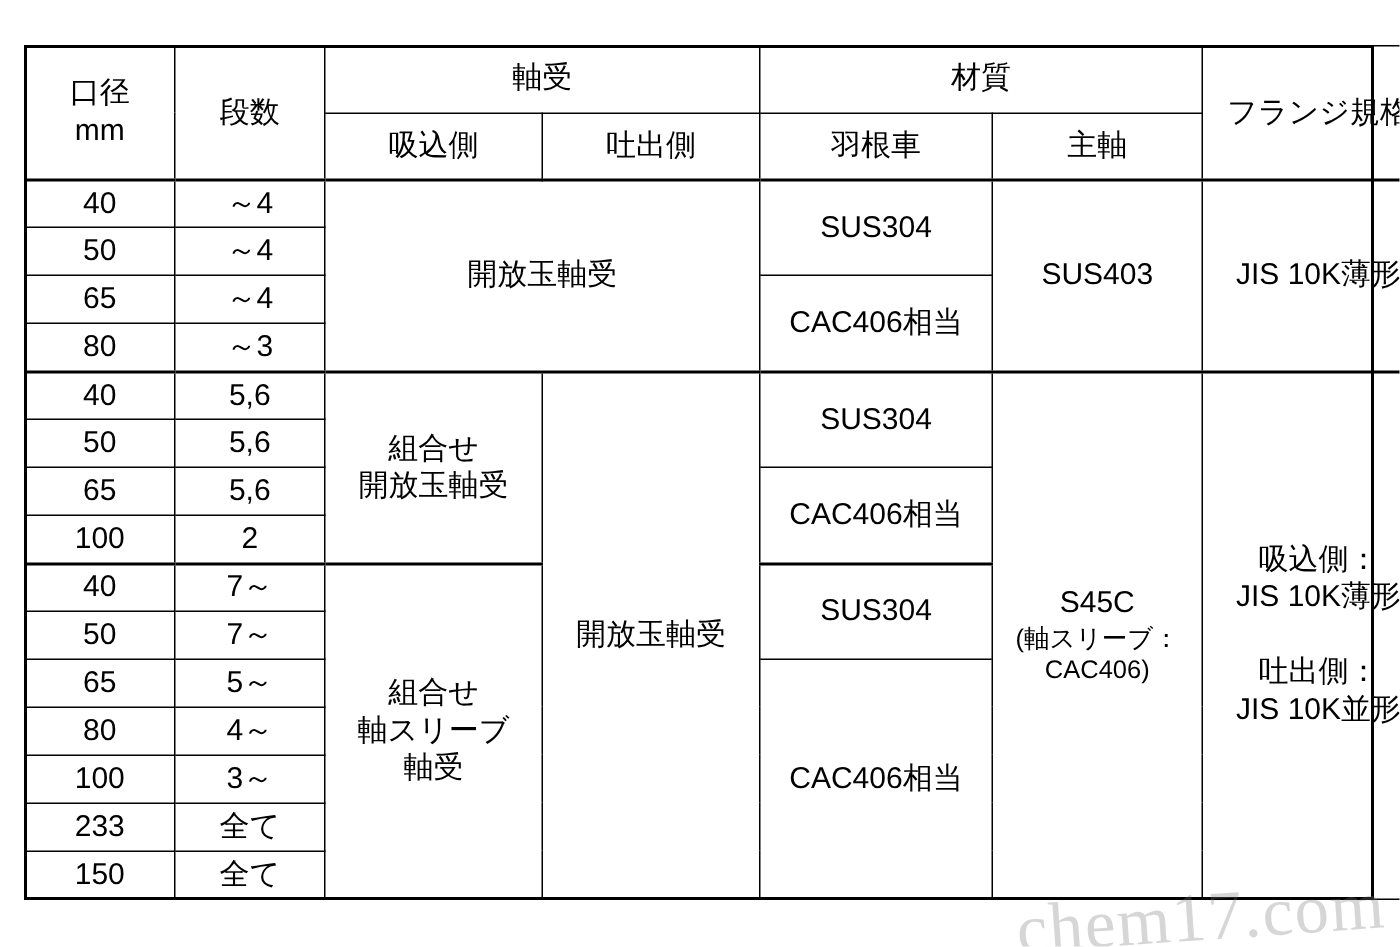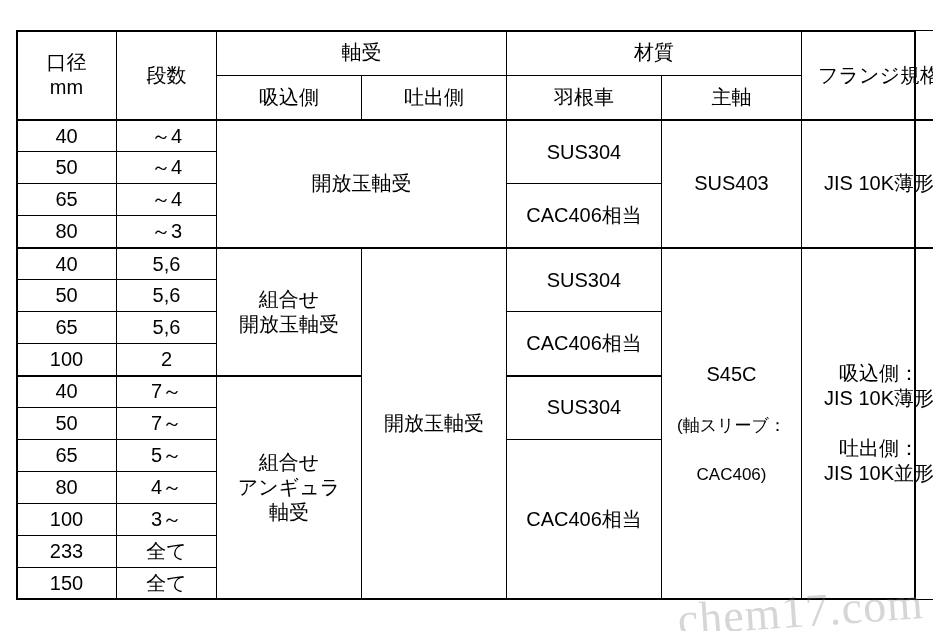--- a/index.html
+++ b/index.html
@@ -47,21 +47,20 @@
     font-size: 21px;
   }
   .hdr-small {
     font-size: 20px;
   }
   .cell-small {
     font-size: 19px;
   }
   .cell-tiny {
     font-size: 17px;
-    margin-top: 28px;
   }
   .multi {
     font-size: 20px;
     line-height: 1.35;
   }
   .thick-top {
     border-top: 2px solid #000000 !important;
   }
   .watermark {
     position: absolute;
@@ -181,21 +180,21 @@
     <tr style="height:30px;">
       <td>100</td>
       <td>2</td>
     </tr>
 
     <tr style="height:30px;">
       <td class="thick-top">40</td>
       <td class="thick-top">7～</td>
       <td rowspan="7" class="thick-top multi">
         <div>組合せ</div>
-        <div>アンギュラ</div>
+        <div>軸スリーブ</div>
         <div>軸受</div>
       </td>
       <td rowspan="2" class="thick-top">SUS304</td>
     </tr>
 
     <tr style="height:30px;">
       <td>50</td>
       <td>7～</td>
     </tr>
 

